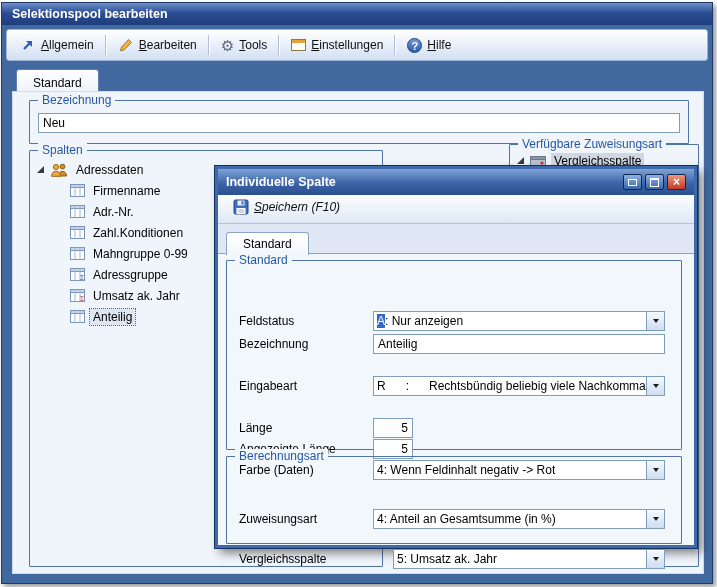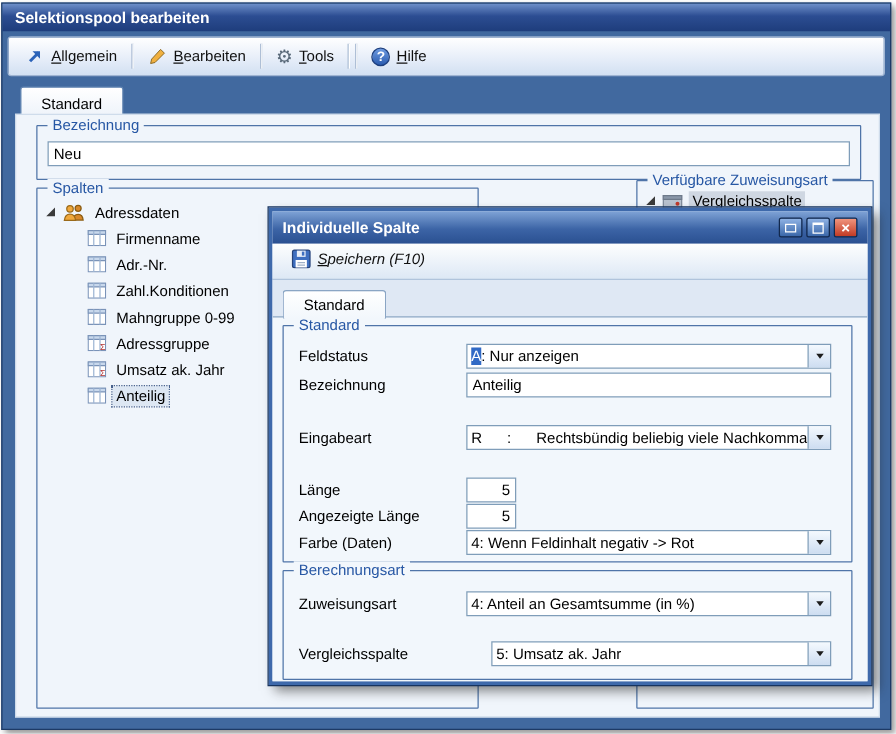--- a/index.html
+++ b/index.html
@@ -119,21 +119,21 @@
     border:1px solid #8aa5c4;border-bottom:none;border-radius:3px 3px 0 0;font-size:12px;z-index:2;
   }
   .dlg-content{
     position:absolute;left:0;right:0;top:84px;bottom:0;
     background:#f2f7fc;border-top:1px solid #8aa5c4;
   }
   .dlg-content .group-label{background:#f2f7fc;}
   .g-std{left:8px;top:6px;right:12px;height:188px;}
   .g-ber{left:8px;top:202px;right:12px;height:86px;}
 
-  .drow{position:absolute;left:12px;right:12px;height:20px;}
+  .drow{position:absolute;left:12px;right:12px;height:20px;margin-top:36px;}
   .dlabel{position:absolute;left:0;top:3px;font-size:12px;}
   .ctrl{position:absolute;top:0;}
   .combo{
     height:20px;background:#fff;border:1px solid #7f9db9;
     display:flex;align-items:stretch;box-sizing:border-box;
   }
   .combo-text{
     flex:1;overflow:hidden;white-space:pre;font-size:12px;line-height:18px;padding:0 3px;
   }
   .hl{background:#316ac5;color:#fff;}
@@ -170,20 +170,24 @@
           <path d="M10.5 2.5 L13.5 5.5 L6 13 L2.5 13.8 L3.3 10.3 Z" fill="#f0b040" stroke="#8e6a22" stroke-width="0.8"></path>
         </svg>
         <span class="tb-label">Bearbeiten</span>
       </div>
       <div class="tb-sep"></div>
       <div class="tb-btn">
         <span class="glyph-icon">⚙</span>
         <span class="tb-label">Tools</span>
       </div>
       <div class="tb-sep"></div>
+      <div class="tb-btn">
+        <span class="win-ico"></span>
+        <span class="tb-label">Einstellungen</span>
+      </div>
       <div class="tb-sep"></div>
       <div class="tb-btn">
         <span class="help-icon">?</span>
         <span class="tb-label">Hilfe</span>
       </div>
     </div>
 
     <div class="tabstrip">
       <div class="tab">
         <span>Standard</span>

